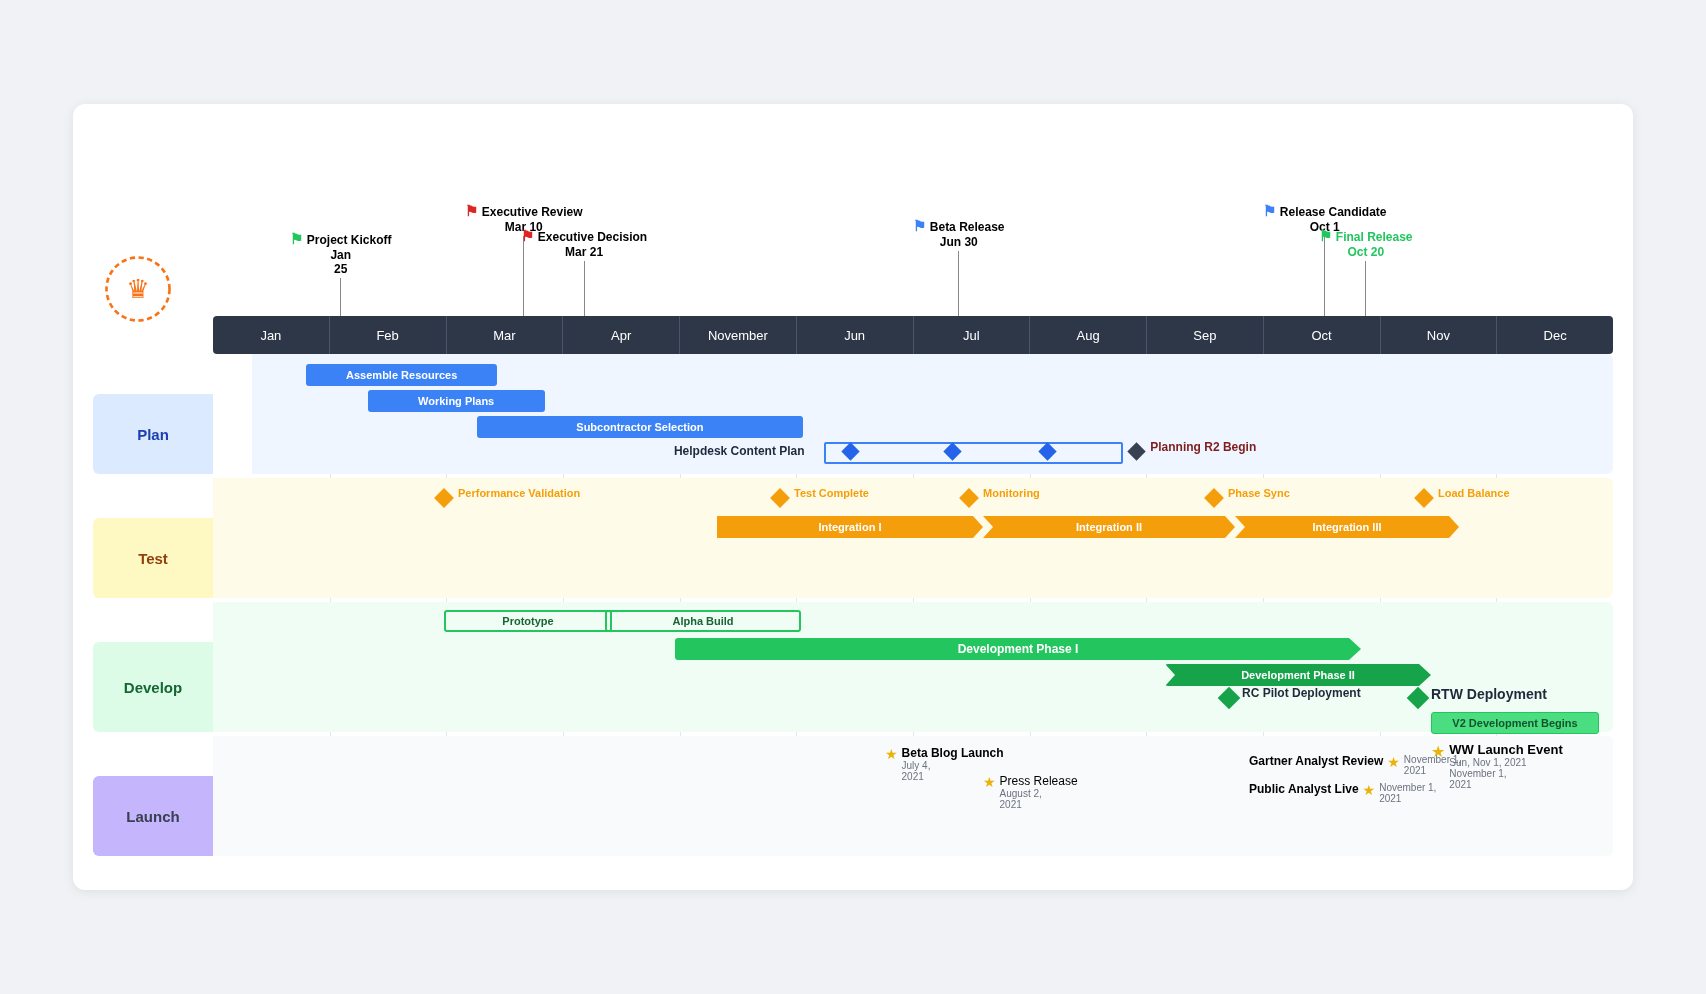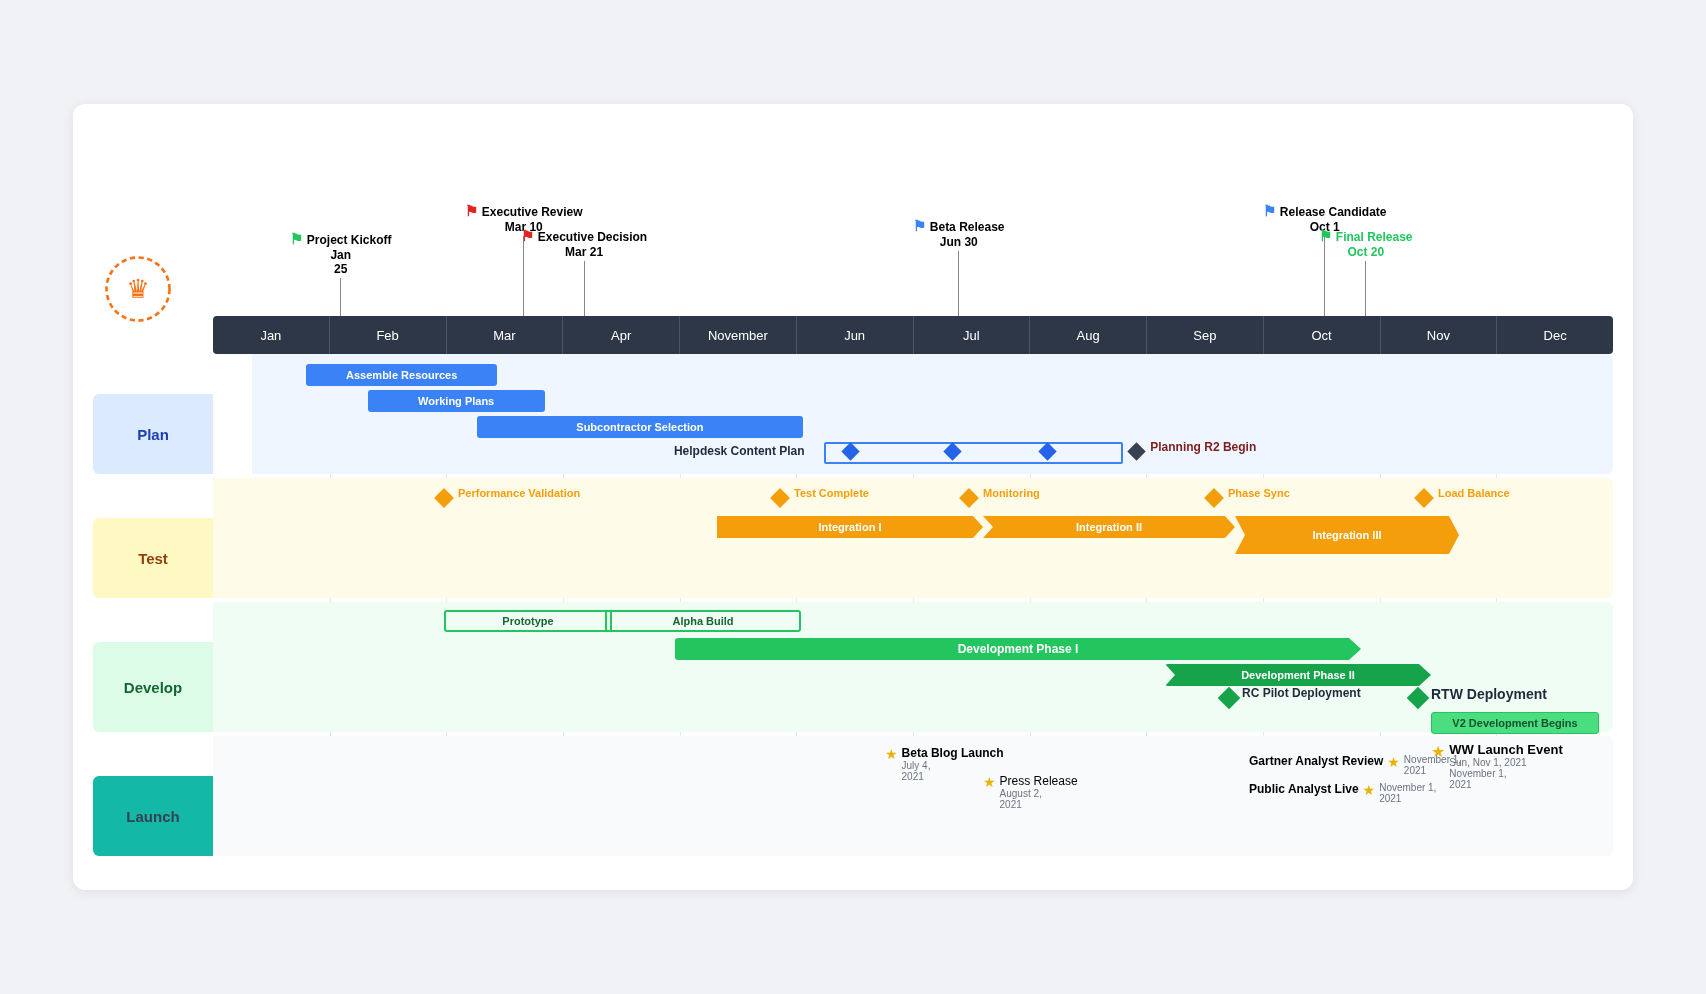--- a/index.html
+++ b/index.html
@@ -119,21 +119,21 @@
 
     
     .test-label { background: #fef9c3; color: #92400e; }
     .test-content { background: #fefce8; }
 
     
     .develop-label { background: #dcfce7; color: #166534; }
     .develop-content { background: #f0fdf4; }
 
     
-    .launch-label { background: #14b8a6; color: #374151; }
+    .launch-label { background: #c4b5fd; color: #374151; }
     .launch-content { background: #f9fafb; }
 
     
     .gantt-bar {
       position: absolute;
       height: 22px;
       border-radius: 3px;
       display: flex;
       align-items: center;
       justify-content: center;
@@ -271,21 +271,21 @@
         <div style="position:absolute; left:71%; top:13px; width:14px; height:14px; background:#f59e0b; transform:rotate(45deg);"></div>
         <div style="position:absolute; left:72.5%; top:9px; font-size:11px; font-weight:700; color:#f59e0b; white-space:nowrap;">Phase Sync</div>
 
         <div style="position:absolute; left:86%; top:13px; width:14px; height:14px; background:#f59e0b; transform:rotate(45deg);"></div>
         <div style="position:absolute; left:87.5%; top:9px; font-size:11px; font-weight:700; color:#f59e0b; white-space:nowrap;">Load Balance</div>
 
         <div style="position:absolute; left:36%; width:19%; top:38px; height:22px; background:#f59e0b; clip-path: polygon(0 0, calc(100% - 10px) 0, 100% 50%, calc(100% - 10px) 100%, 0 100%); display:flex; align-items:center; justify-content:center; font-size:11px; font-weight:700; color:white;">Integration I</div>
 
         <div style="position:absolute; left:55%; width:18%; top:38px; height:22px; background:#f59e0b; clip-path: polygon(0 0, calc(100% - 10px) 0, 100% 50%, calc(100% - 10px) 100%, 0 100%, 10px 50%); display:flex; align-items:center; justify-content:center; font-size:11px; font-weight:700; color:white;">Integration II</div>
 
-        <div style="position:absolute; left:73%; width:16%; top:38px; height:38px; background:#f59e0b; clip-path: polygon(0 0, calc(100% - 10px) 0, 100% 50%, calc(100% - 10px) 100%, 0 100%, 10px 50%); display:flex; align-items:center; justify-content:center; font-size:11px; font-weight:700; color:white;">Integration III</div>
+        <div style="position:absolute; left:73%; width:16%; top:38px; height:22px; background:#f59e0b; clip-path: polygon(0 0, calc(100% - 10px) 0, 100% 50%, calc(100% - 10px) 100%, 0 100%, 10px 50%); display:flex; align-items:center; justify-content:center; font-size:11px; font-weight:700; color:white;">Integration III</div>
 
       </div>
     </div>
 
     <div class="row-section" style="min-height:130px; margin-top:4px;">
       <div class="row-label develop-label">Develop</div>
       <div class="row-content develop-content" style="min-height:130px; position:relative; border-radius: 0 6px 6px 0;">
 
         <div style="position:absolute; left:16.5%; width:12%; top:8px; height:22px; border:2px solid #22c55e; border-radius:3px; display:flex; align-items:center; justify-content:center; font-size:11px; font-weight:600; color:#166534;">Prototype</div>
 

